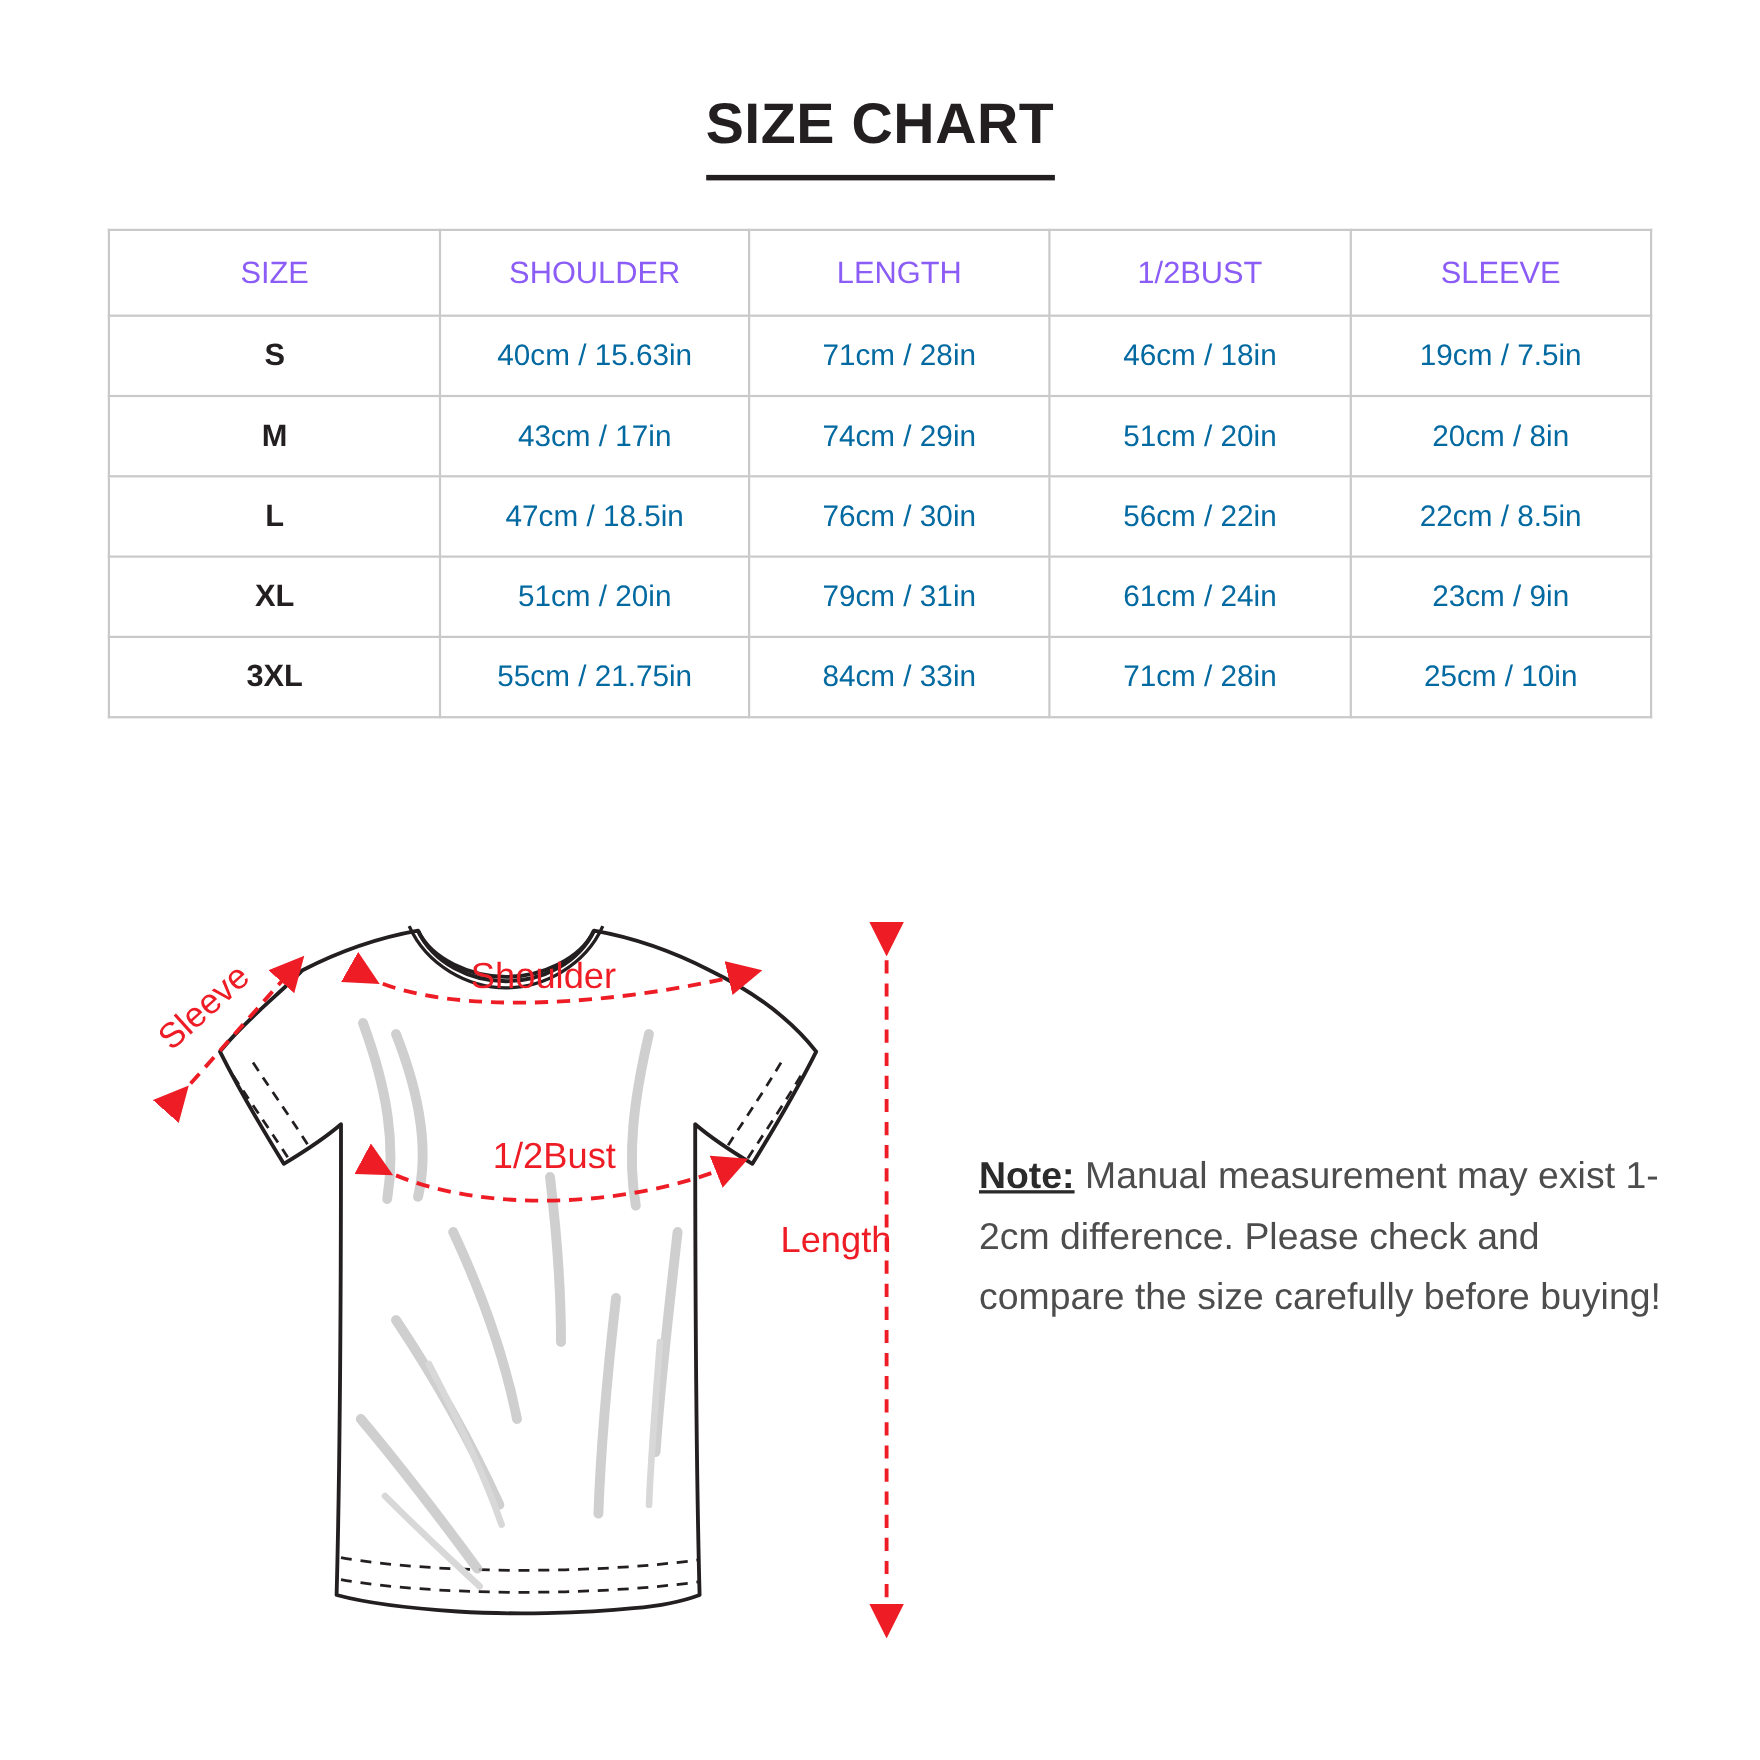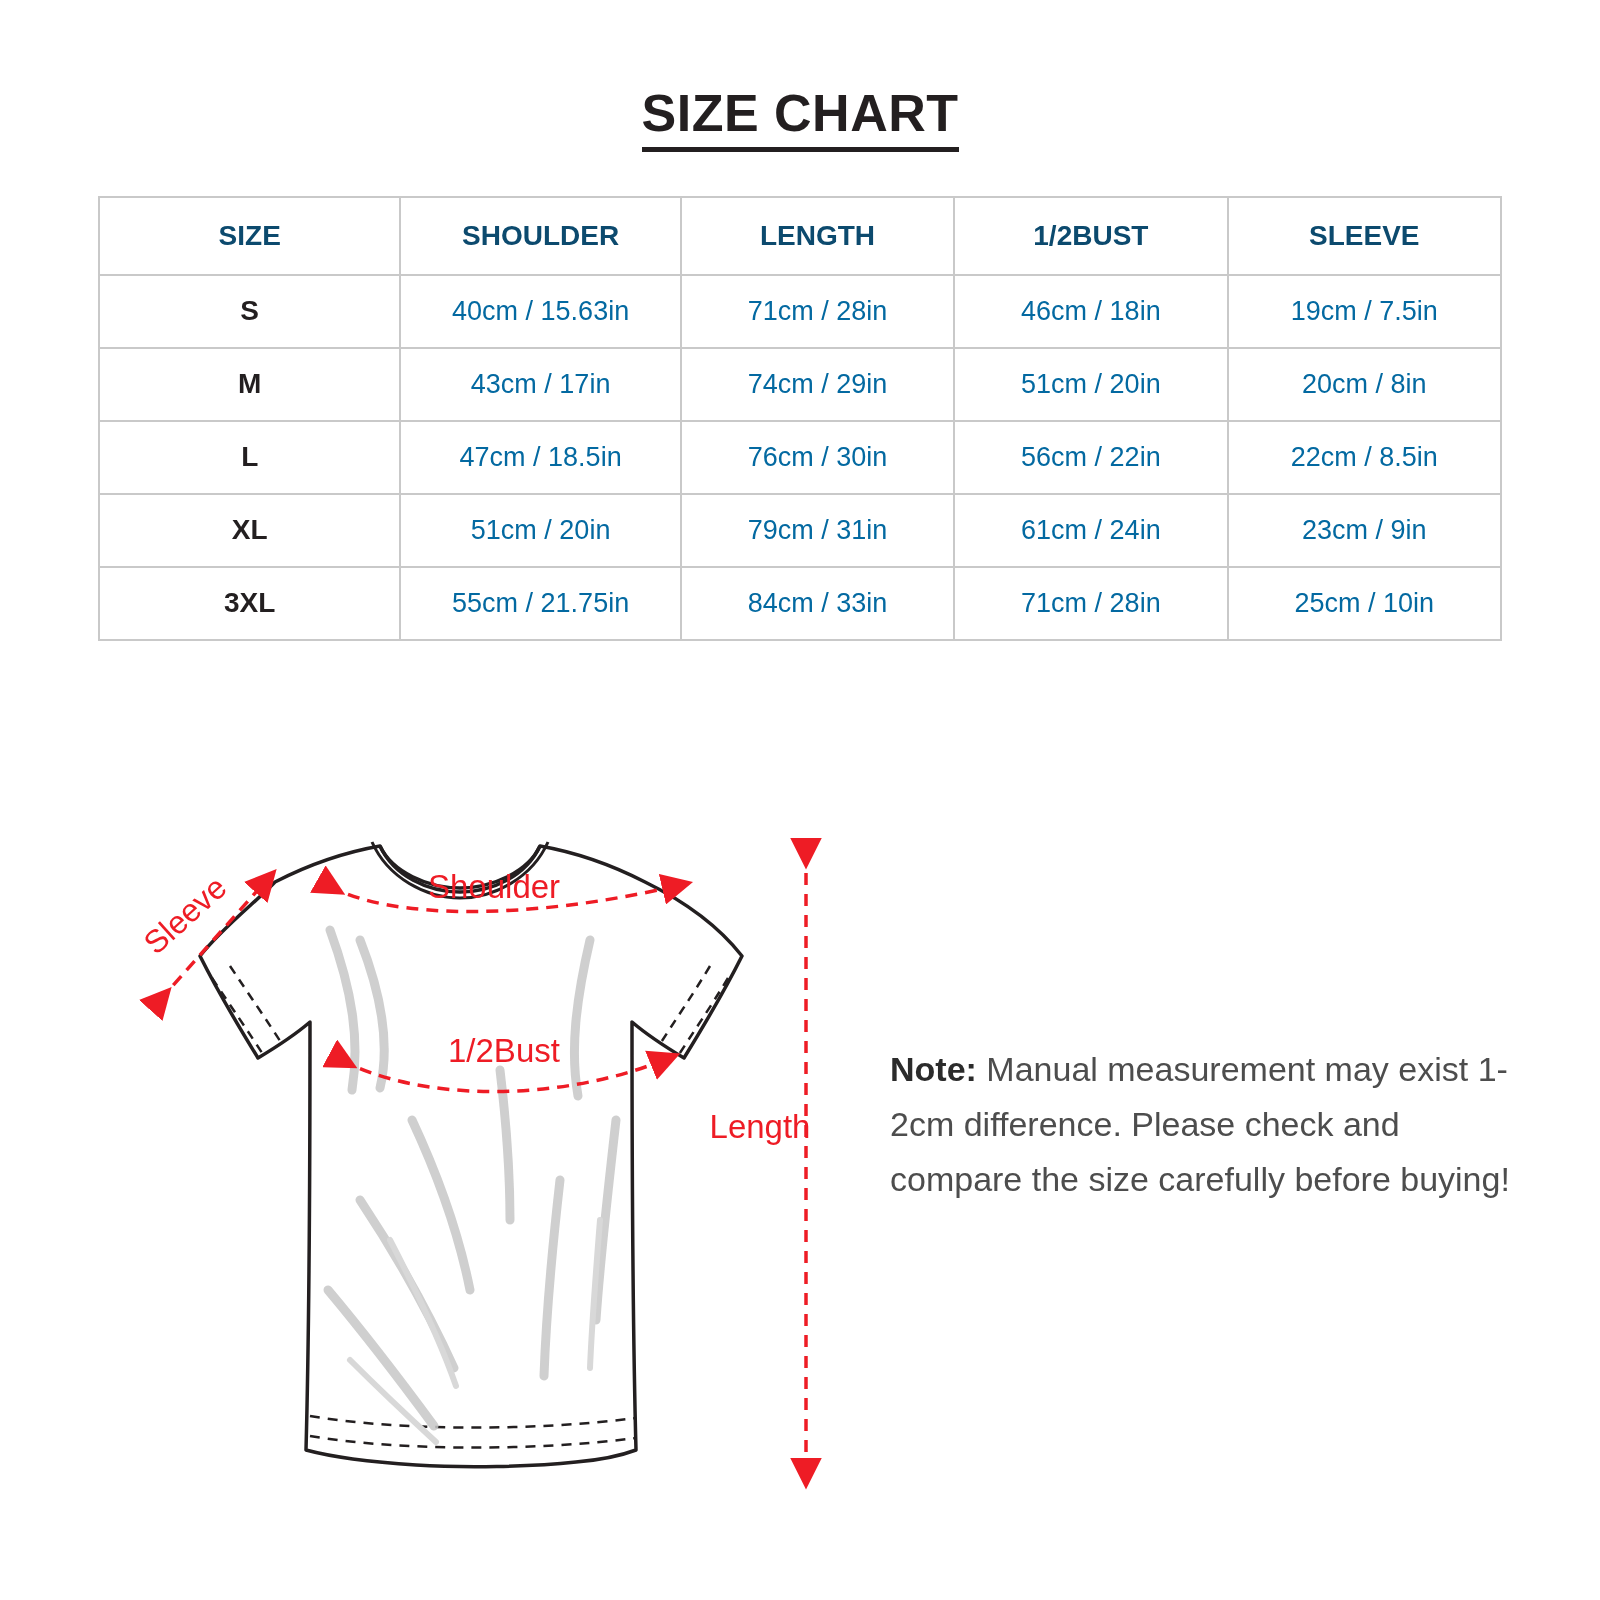--- a/index.html
+++ b/index.html
@@ -20,21 +20,21 @@
     text-align: center;
     padding-top: 86px;
   }
   .title {
     display: inline-block;
     font-size: 52px;
     font-weight: bold;
     color: #231f20;
     letter-spacing: 0.5px;
     border-bottom: 5px solid #231f20;
-    padding-bottom: 6px;
+    padding-bottom: 18px;
     line-height: 1.05;
   }
 
   
   .table-wrap {
     margin: 44px auto 0 auto;
     width: 1404px;
   }
   table.size-table {
     border-collapse: collapse;
@@ -45,22 +45,22 @@
   table.size-table td {
     border: 2px solid #c9c9c9;
     text-align: center;
     font-size: 27px;
     color: #0369a1;
     height: 69px;
     vertical-align: middle;
     font-weight: normal;
   }
   table.size-table th {
-    font-weight: bold;
-    color: #0c4a6e;
+    font-weight: normal;
+    color: #8b5cf6;
     font-size: 28px;
     height: 74px;
   }
   table.size-table td.sizecell {
     font-weight: bold;
     color: #231f20;
     font-size: 28px;
   }
   col.c-size { width: 21.5%; }
   col.c-shoulder { width: 20%; }
@@ -88,20 +88,21 @@
     left: 890px;
     top: 222px;
     width: 640px;
     font-size: 34px;
     line-height: 1.62;
     color: #4d4d4d;
   }
   .note b {
     color: #2b2b2b;
     font-weight: bold;
+    text-decoration: underline;
   }
 </style>
 </head>
 <body>
 
 <div class="title-wrap">
   <div class="title">SIZE CHART</div>
 </div>
 
 <div class="table-wrap">

